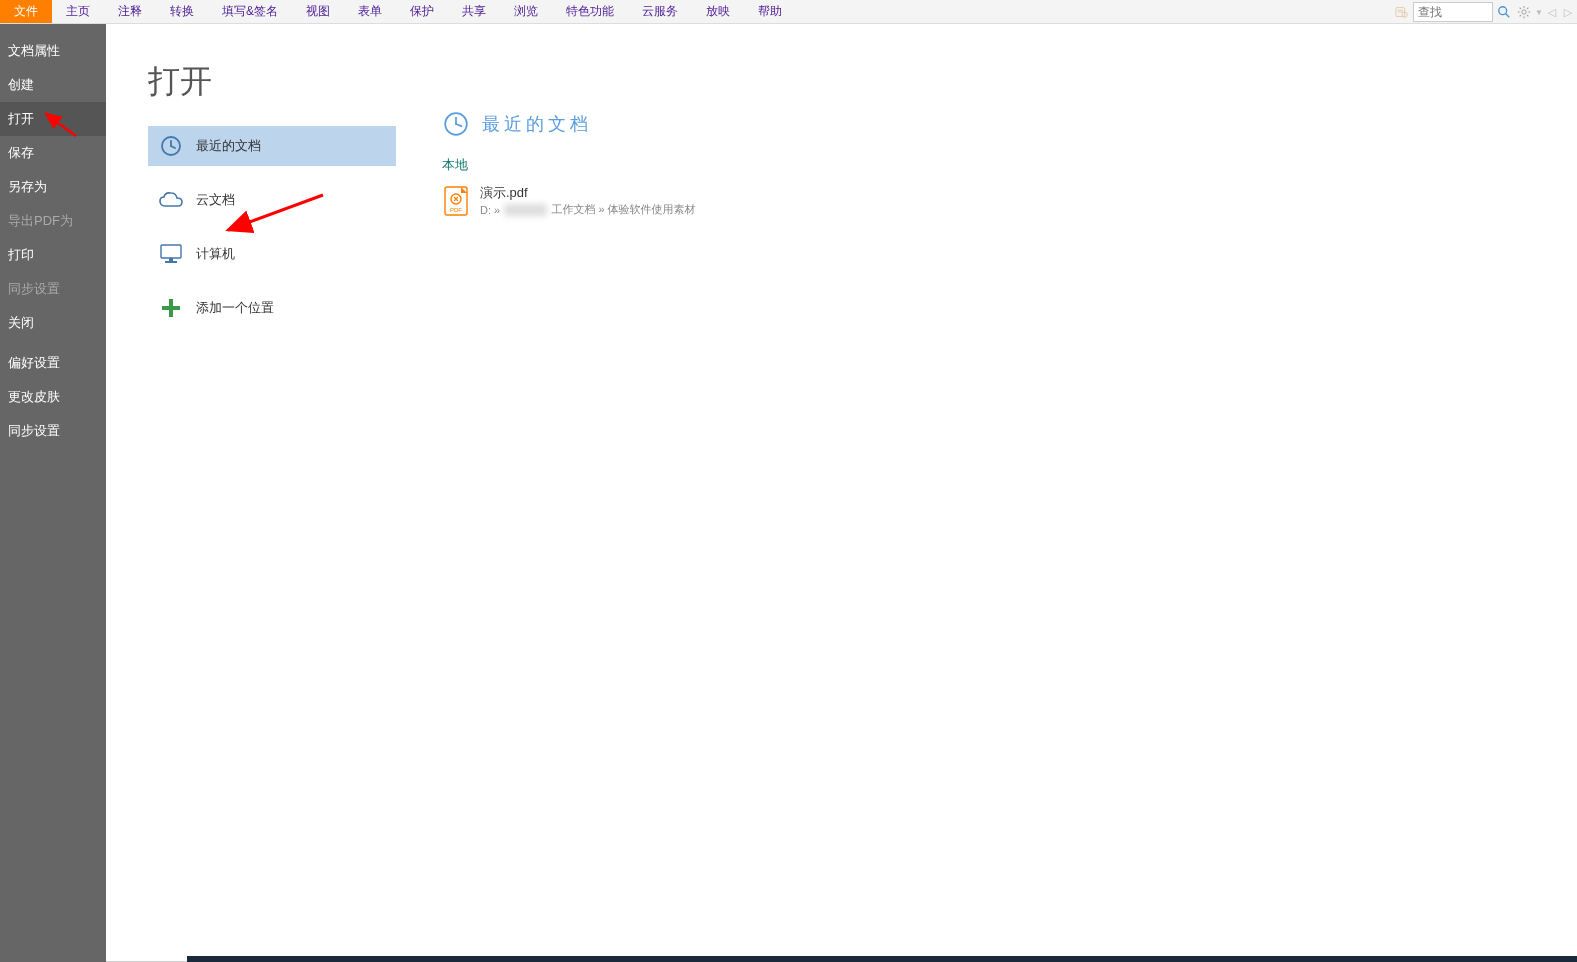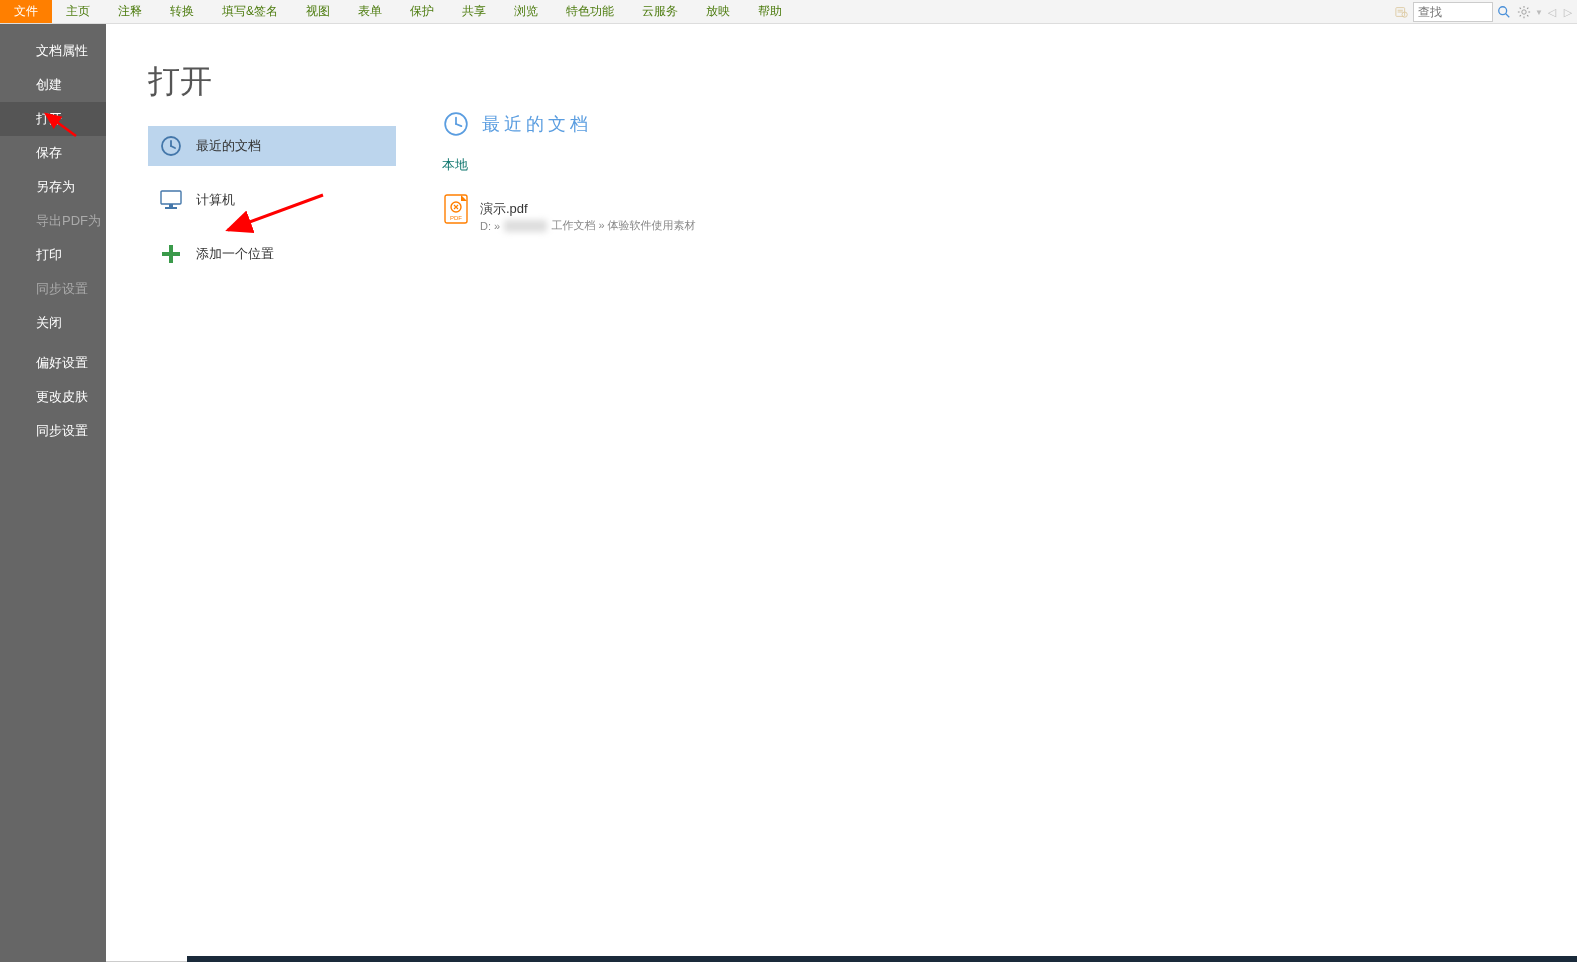--- a/index.html
+++ b/index.html
@@ -1,35 +1,35 @@
 <!DOCTYPE html>
 <html><head>
   <meta charset="utf-8">
   <style>
     * { box-sizing: border-box; margin: 0; padding: 0; }
     body { font-family: "Microsoft YaHei", sans-serif; font-size: 12px; color: #333; background: #fff; overflow: hidden; }
     .app { width: 1577px; height: 962px; display: flex; flex-direction: column; position: relative; }
 
     
     .menubar { height: 24px; display: flex; align-items: stretch; background: #f4f4f4; border-bottom: 1px solid #ddd; position: relative; }
-    .menu-tab { padding: 0 14px; display: flex; align-items: center; color: #4d7c0f; cursor: pointer; font-size: 12px; }
+    .menu-tab { padding: 0 14px; display: flex; align-items: center; color: #4c1d95; cursor: pointer; font-size: 12px; }
     .menu-tab.active { background: #ff7f00; color: #fff; text-align: center; }
     .menu-right { position: absolute; right: 2px; top: 0; height: 24px; display: flex; align-items: center; gap: 2px; }
     .search-icon-pre { width: 18px; height: 18px; display: flex; align-items: center; justify-content: center; opacity: 0.6; }
     .search-input { width: 80px; height: 20px; border: 1px solid #ccc; padding: 6px 4px; font-size: 12px; color: #888; }
     .search-btn { width: 18px; height: 18px; display: flex; align-items: center; justify-content: center; color: #4a90d9; cursor: pointer; }
     .gear-btn { width: 18px; height: 18px; display: flex; align-items: center; justify-content: center; color: #888; cursor: pointer; }
     .nav-arrow { width: 14px; height: 20px; display: flex; align-items: center; justify-content: center; color: #bbb; cursor: pointer; font-size: 11px; }
 
     
     .body { flex: 1; display: flex; min-height: 0; }
 
     
     .sidebar { width: 106px; background: #666666; display: flex; flex-direction: column; padding-top: 10px; }
-    .sidebar-item { height: 34px; padding-left: 36px; display: flex; align-items: center; color: #fff; cursor: pointer; font-size: 13px; }
+    .sidebar-item { height: 34px; padding-left: 8px; display: flex; align-items: center; color: #fff; cursor: pointer; font-size: 13px; }
     .sidebar-item.selected { background: #555555; }
     .sidebar-item.disabled { color: #aaa; }
     .sidebar-gap { height: 6px; }
 
     
     .main { flex: 1; display: flex; background: #fff; border: 1px solid #bbb; border-top: none; border-left: none; border-right: none; border-bottom: 1px solid #ccc; }
 
     
     .locations-col { width: 300px; padding: 36px 0 0 42px; }
     .page-title { font-size: 32px; color: #555; font-weight: normal; margin-bottom: 22px; }
@@ -39,21 +39,21 @@
     .loc-icon { width: 26px; height: 26px; display: flex; align-items: center; justify-content: center; flex-shrink: 0; }
 
     
     .content-col { flex: 1; padding: 86px 20px 0 36px; position: relative; }
     .content-header { display: flex; align-items: center; gap: 12px; margin-bottom: 18px; }
     .content-header .clock-icon-lg { width: 28px; height: 28px; display: flex; align-items: center; justify-content: center; }
     .content-title { font-size: 18px; color: #5a9de0; font-weight: normal; letter-spacing: 4px; }
     .section-label { font-size: 13px; color: #0f766e; margin-bottom: 8px; }
     .file-row { display: flex; align-items: center; gap: 10px; padding: 2px 0; cursor: pointer; }
     .file-icon { width: 28px; height: 32px; display: flex; align-items: center; justify-content: center; flex-shrink: 0; }
-    .file-info { display: flex; flex-direction: column; margin-top: 16px; }
+    .file-info { display: flex; flex-direction: column; }
     .file-name { font-size: 13px; color: #333; }
     .file-path { font-size: 11px; color: #888; display: flex; align-items: center; gap: 4px; }
     .blur { filter: blur(3px); background: #ddd; color: transparent; border-radius: 2px; padding: 0 6px; }
 
     
     .arrow-anno { position: absolute; pointer-events: none; }
 
     
     .taskbar { position: absolute; bottom: 0; left: 187px; right: 0; height: 6px; background: #1a2a3a; }
   </style>
@@ -142,20 +142,28 @@
               <svg width="24" height="24" viewBox="0 0 24 24">
                   <circle cx="12" cy="12" r="9" fill="none" stroke="#4477aa" stroke-width="1.8"></circle>
                   <line x1="12" y1="12" x2="12" y2="7" stroke="#4477aa" stroke-width="1.8" stroke-linecap="round"></line>
                   <line x1="12" y1="12" x2="16" y2="14" stroke="#4477aa" stroke-width="1.8" stroke-linecap="round"></line>
                 </svg>
             </span>
             <span>最近的文档</span>
           </div>
           <div class="loc-item">
             <span class="loc-icon">
+              <svg width="26" height="20" viewBox="0 0 26 20">
+                  <path d="M7 16 Q2 16 2 11 Q2 7 6 7 Q7 2 13 3 Q18 3 19 8 Q24 8 24 12 Q24 16 20 16 Z" fill="none" stroke="#4477aa" stroke-width="1.6"></path>
+                </svg>
+            </span>
+            <span>云文档</span>
+          </div>
+          <div class="loc-item">
+            <span class="loc-icon">
               <svg width="26" height="22" viewBox="0 0 26 22">
                   <rect x="3" y="2" width="20" height="13" rx="1" fill="none" stroke="#4477aa" stroke-width="1.4"></rect>
                   <rect x="11" y="15" width="4" height="3" fill="#4477aa"></rect>
                   <rect x="7" y="18" width="12" height="2" fill="#4477aa"></rect>
                 </svg>
             </span>
             <span>计算机</span>
           </div>
           <div class="loc-item">
             <span class="loc-icon">

